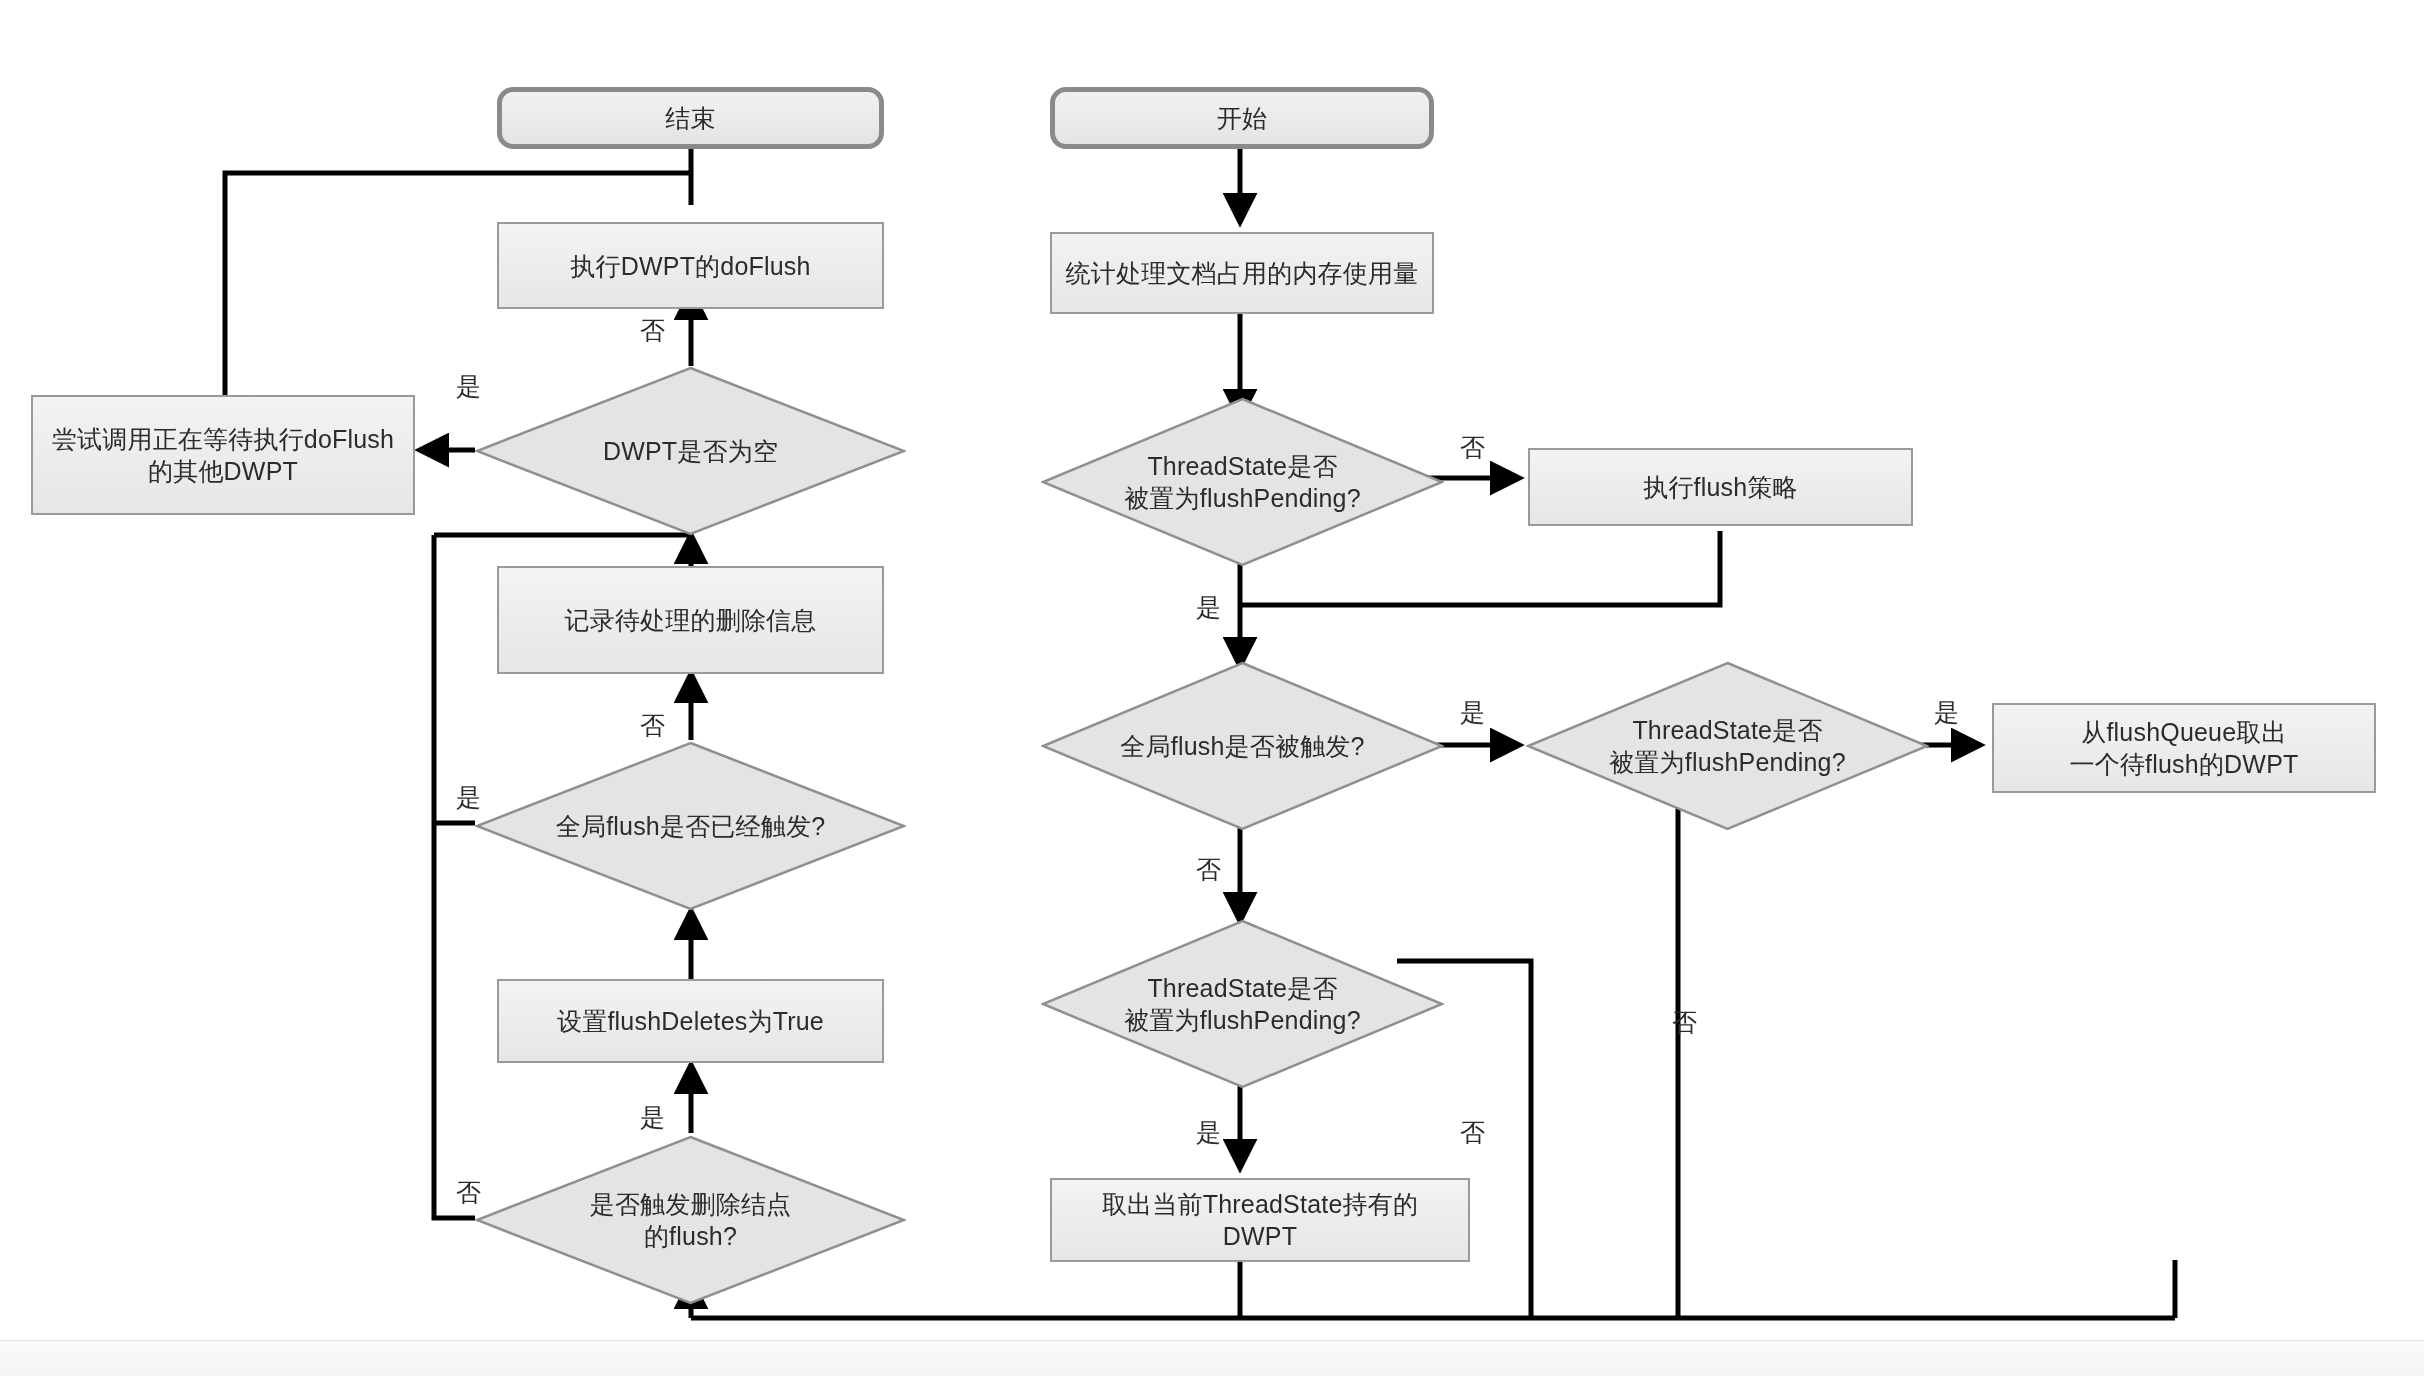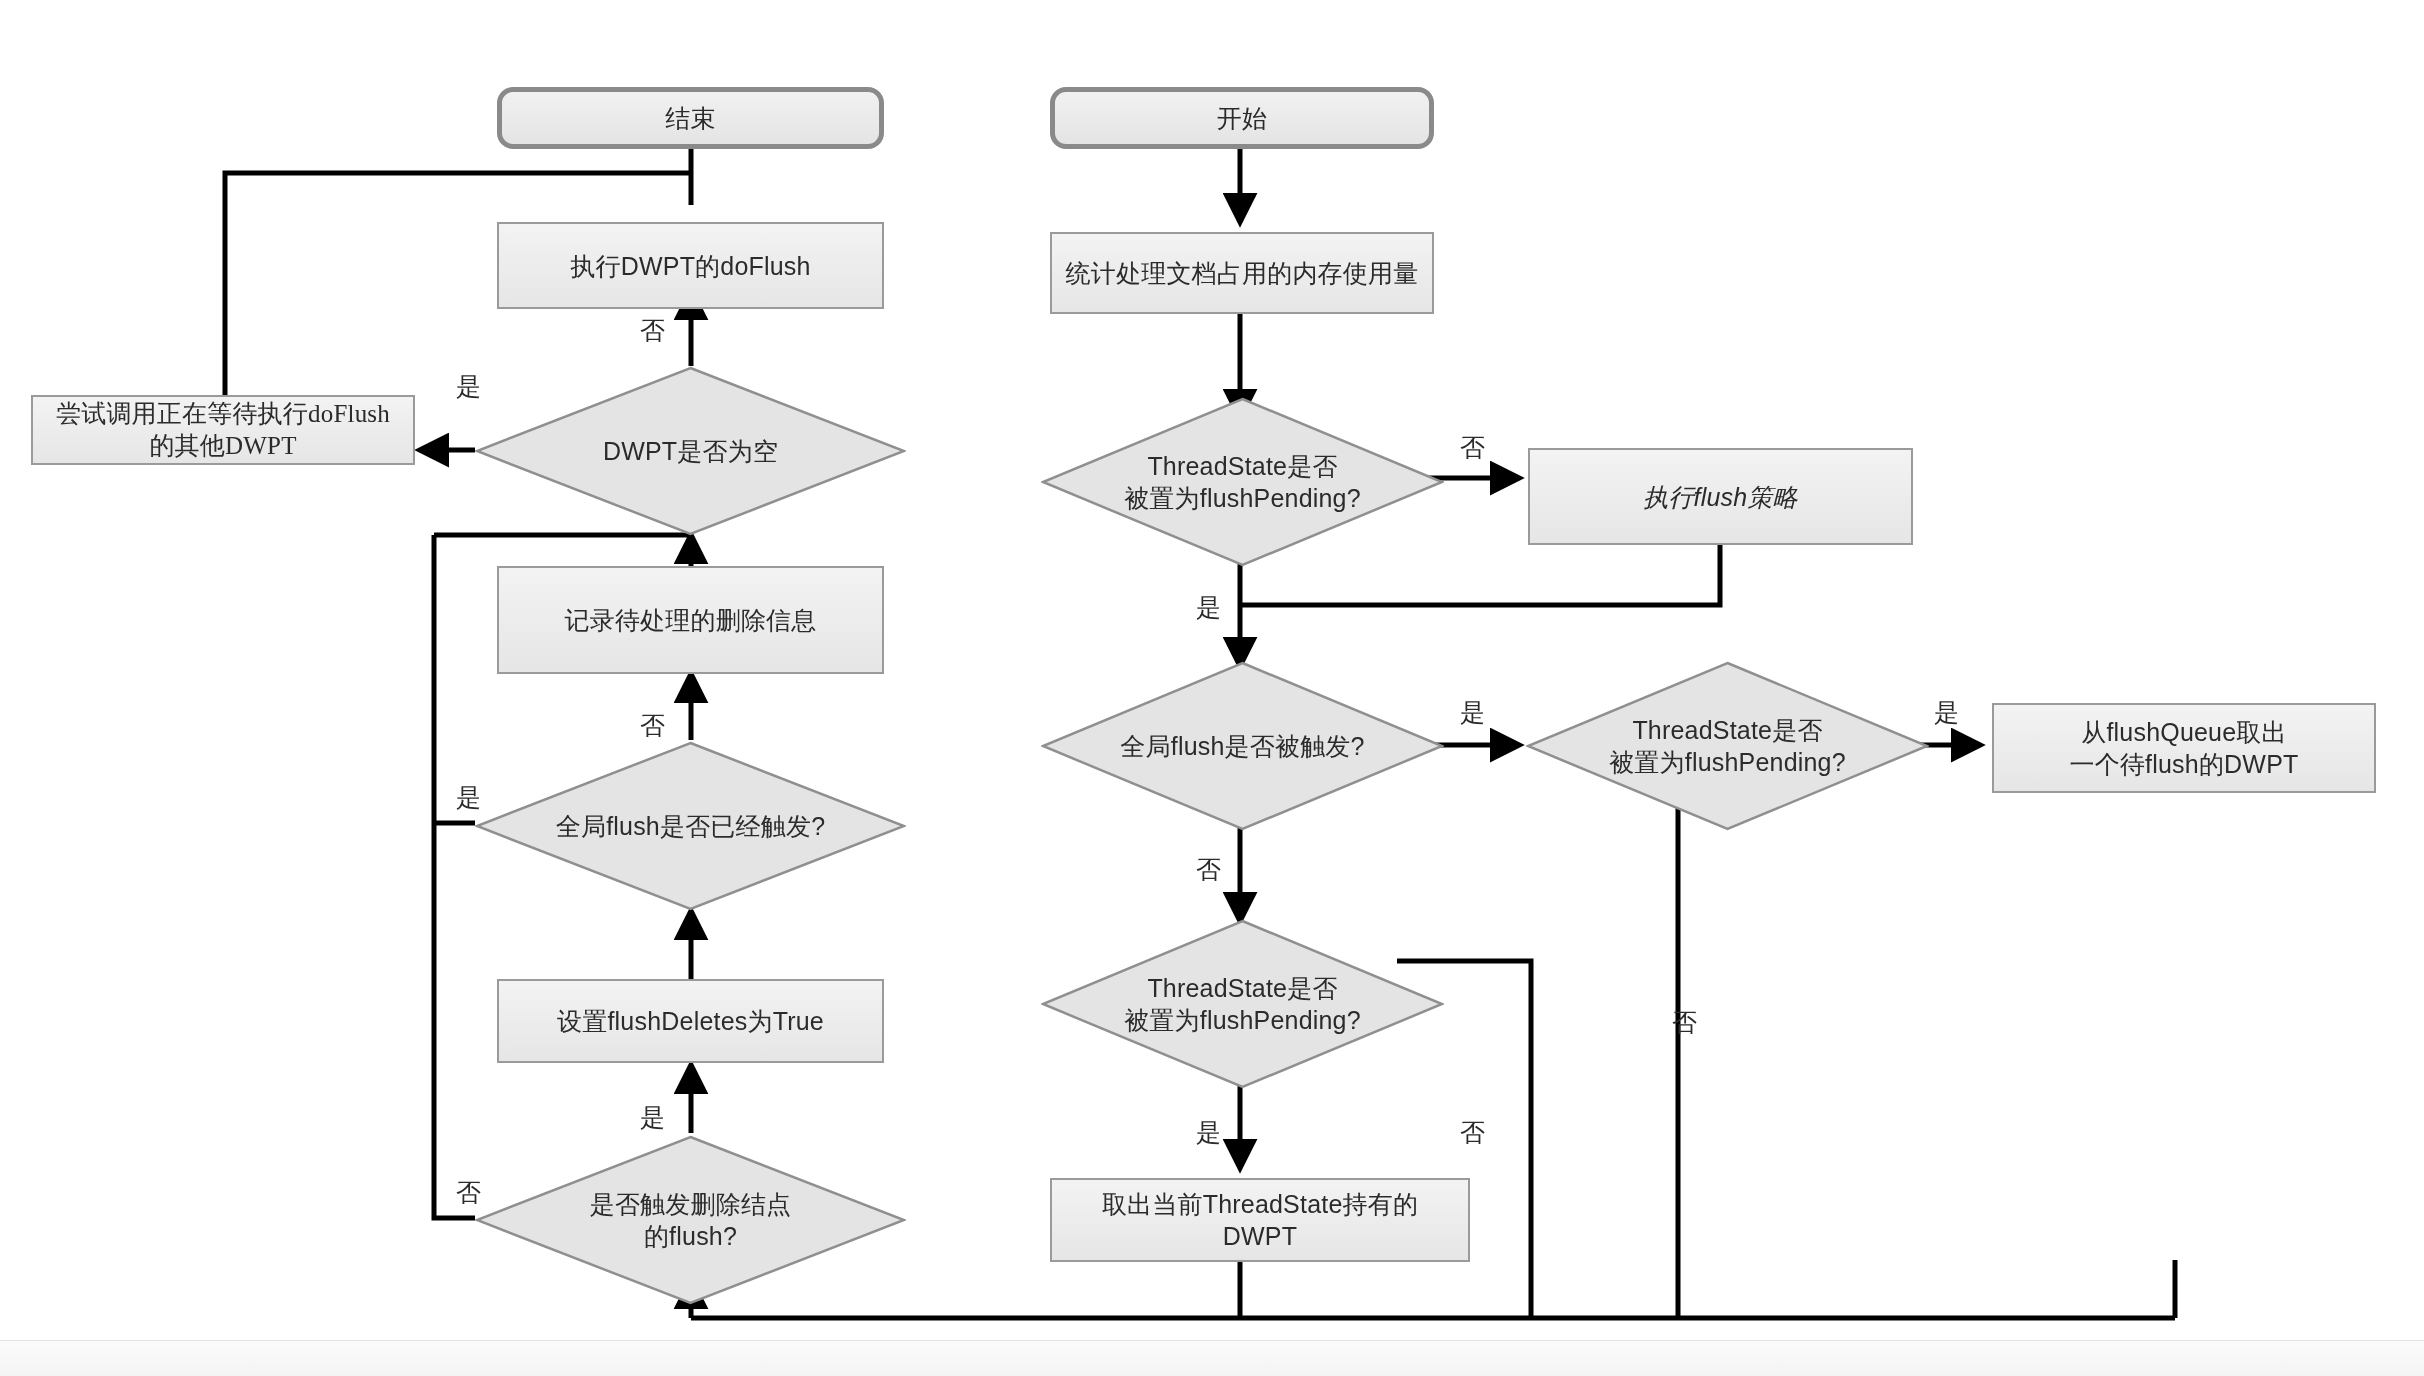--- a/index.html
+++ b/index.html
@@ -171,26 +171,26 @@
   <div class="node decision" style="left:1041px; top:397px; width:403px; height:170px;">
     <svg class="diamond-shape" viewBox="0 0 403 170" preserveAspectRatio="none">
       <polygon points="201.5,2 401,85 201.5,168 2,85" fill="#e4e4e4" stroke="#8f8f8f" stroke-width="2.5"></polygon>
     </svg>
     <span class="dlabel">
       <span style="white-space:pre-line;">ThreadState是否
 被置为flushPending?</span>
     </span>
   </div>
 
-  <div class="node process" style="left:31px; top:395px; width:384px; height:70px;font-family:Liberation Serif, serif;">
+  <div class="node process" style="left:31px; top:395px; width:384px; height:120px;">
     <span style="white-space:pre-line;">尝试调用正在等待执行doFlush
 的其他DWPT</span>
   </div>
 
-  <div class="node process" style="left:1528px; top:448px; width:385px; height:97px;font-style:italic;">
+  <div class="node process" style="left:1528px; top:448px; width:385px; height:78px;">
     <span>执行flush策略</span>
   </div>
 
   <div class="node process" style="left:497px; top:566px; width:387px; height:108px;">
     <span>记录待处理的删除信息</span>
   </div>
 
   <div class="node decision" style="left:1041px; top:661px; width:403px; height:170px;">
     <svg class="diamond-shape" viewBox="0 0 403 170" preserveAspectRatio="none">
       <polygon points="201.5,2 401,85 201.5,168 2,85" fill="#e4e4e4" stroke="#8f8f8f" stroke-width="2.5"></polygon>

